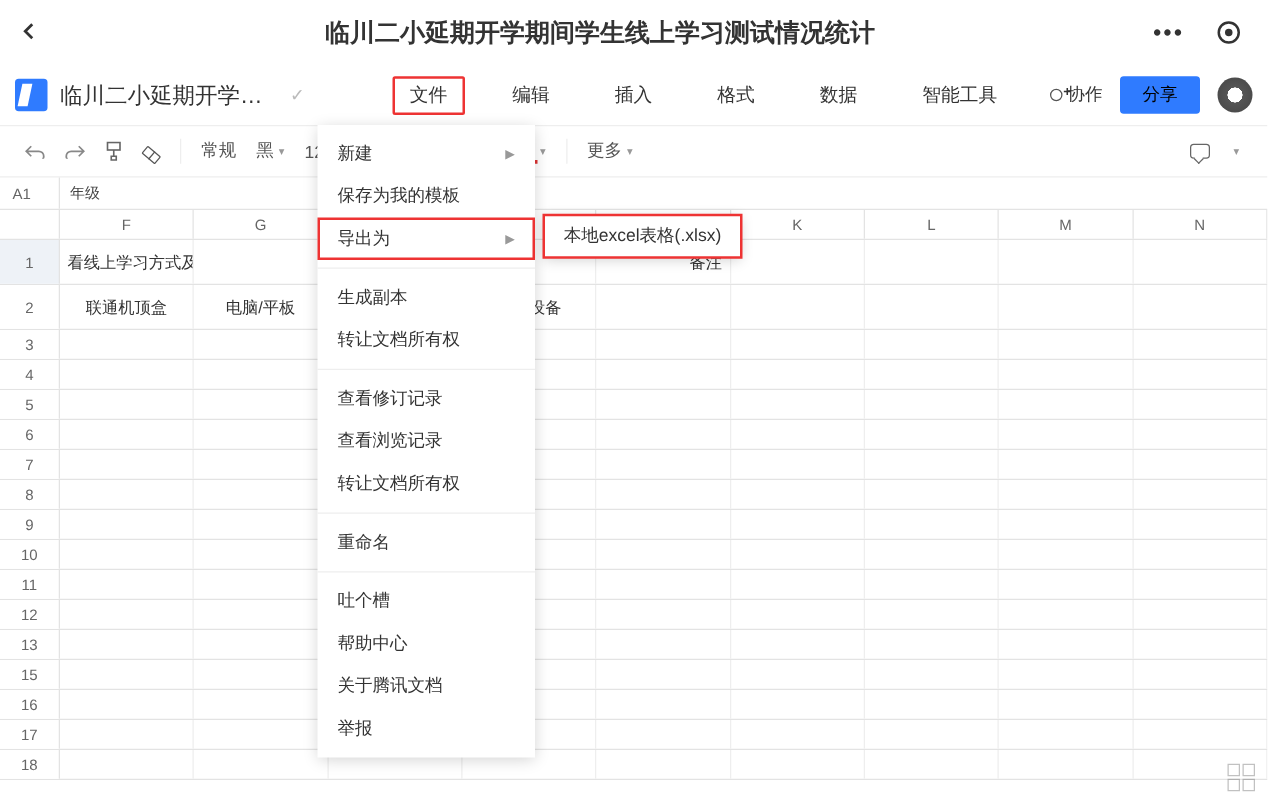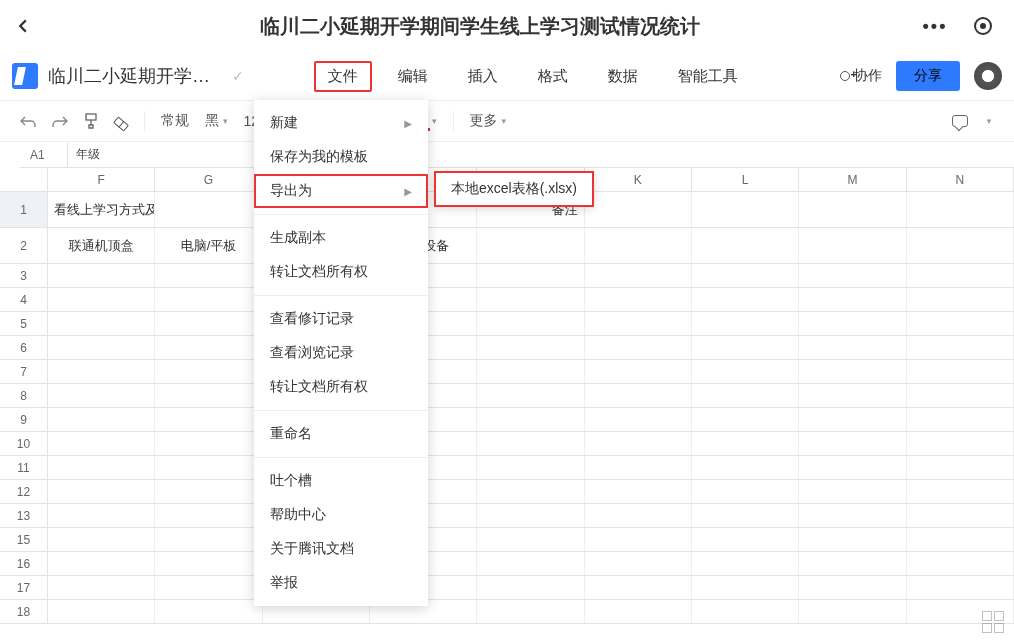--- a/index.html
+++ b/index.html
@@ -12,38 +12,38 @@
   .titlebar-icon { width: 30px; height: 24px; display: flex; align-items: center; justify-content: center; font-size: 18px; cursor: pointer; }
   .circle-icon { width: 18px; height: 18px; border: 2px solid #333; border-radius: 50%; position: relative; }
   .circle-icon::after { content: ""; width: 6px; height: 6px; background: #333; border-radius: 50%; position: absolute; left: 4px; top: 4px;}
   .dots { letter-spacing: 2px; font-weight: bold; }
 
   .docbar { display: flex; align-items: center; height: 48px; padding: 0 12px; gap: 10px; }
   .app-icon { width: 26px; height: 26px; background: #2f7bff; border-radius: 3px; position: relative; }
   .app-icon::before { content: ""; position: absolute; width: 8px; height: 18px; background: #fff; left: 4px; top: 4px; transform: skewX(-12deg); }
   .doc-name { font-size: 18px; font-weight: 500; max-width: 170px; overflow: hidden; white-space: nowrap; text-overflow: ellipsis; }
   .sync-icon { color: #bbb; font-size: 14px; margin-left: 4px; }
-  .menubar { display: flex; gap: 12px; margin-left: 60px; }
+  .menubar { display: flex; gap: 24px; margin-left: 60px; }
   .menu-item { padding: 6px 14px; cursor: pointer; font-size: 15px; }
   .menu-item.active { border: 2px solid #e33; border-radius: 2px; padding: 4px 12px; }
   .docbar-right { margin-left: auto; display: flex; align-items: center; gap: 14px; }
   .collab-btn { display: flex; align-items: center; gap: 4px; cursor: pointer; font-size: 14px; }
   .share-btn { background: #2f7bff; color: #000000; padding: 6px 18px; border-radius: 3px; cursor: pointer; font-size: 14px; }
   .avatar { width: 28px; height: 28px; border-radius: 50%; background: radial-gradient(circle, #fff 30%, #555 31%, #444); }
 
   .toolbar { display: flex; align-items: center; height: 42px; padding: 0 14px; gap: 4px; color: #555; border-top: 1px solid #eee; border-bottom: 1px solid #eee; }
   .tool-btn { display: flex; align-items: center; justify-content: center; padding: 4px 6px; cursor: pointer; font-size: 15px; min-width: 22px; }
   .tool-sep { width: 1px; height: 20px; background: #eee; margin: 0 6px; }
   .tool-combo { display: flex; align-items: center; gap: 4px; padding: 4px 6px; cursor: pointer; }
   .tool-dd { font-size: 9px; color: #999; }
   .underline-box { display:flex; flex-direction:column; align-items:center; line-height:1; }
   .underline-box .bar { width: 14px; height: 3px; background: #333; margin-top:1px;}
   .font-red .bar { background: #d33; }
 
-  .cell-ref-bar { display: flex; height: 26px; align-items:center; border-bottom: 1px solid #e3e3e3; margin-left: 20px; }
+  .cell-ref-bar { display: flex; height: 26px; align-items:center; border-bottom: 1px solid #e3e3e3; }
   .cell-ref { width: 48px; padding-left: 10px; font-size: 12px; color: #666; border-right: 1px solid #e3e3e3; height: 100%; display:flex; align-items:center;}
   .cell-val { padding-left: 8px; font-size: 12px; color: #444; }
 
   .sheet-area { position: relative; }
   .col-headers { display: flex; height: 24px; background: #fff; border-bottom: 1px solid #e3e3e3; }
   .corner { width: 48px; border-right: 1px solid #e3e3e3; }
   .col-h { flex: 1; min-width: 104px; border-right: 1px solid #e3e3e3; text-align: center; font-size: 12px; color: #666; line-height: 24px; }
   .row { display: flex; height: 24px; border-bottom: 1px solid #e3e3e3; }
   .row-h { width: 48px; border-right: 1px solid #e3e3e3; text-align: center; font-size: 12px; color: #666; background: #fff; line-height: 24px; }
   .row-h.sel { background: #eef2f7; }

